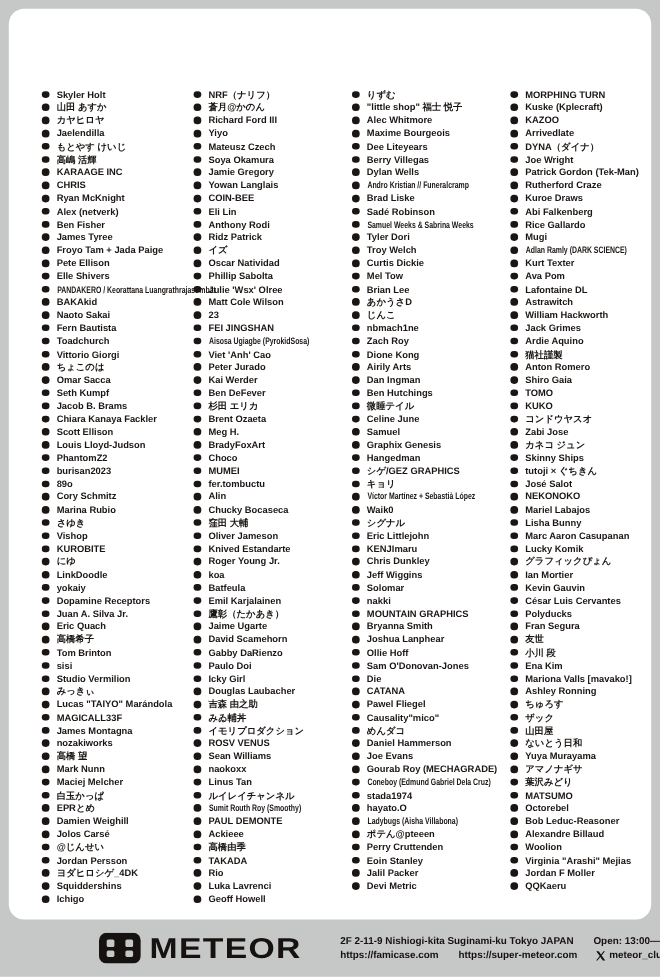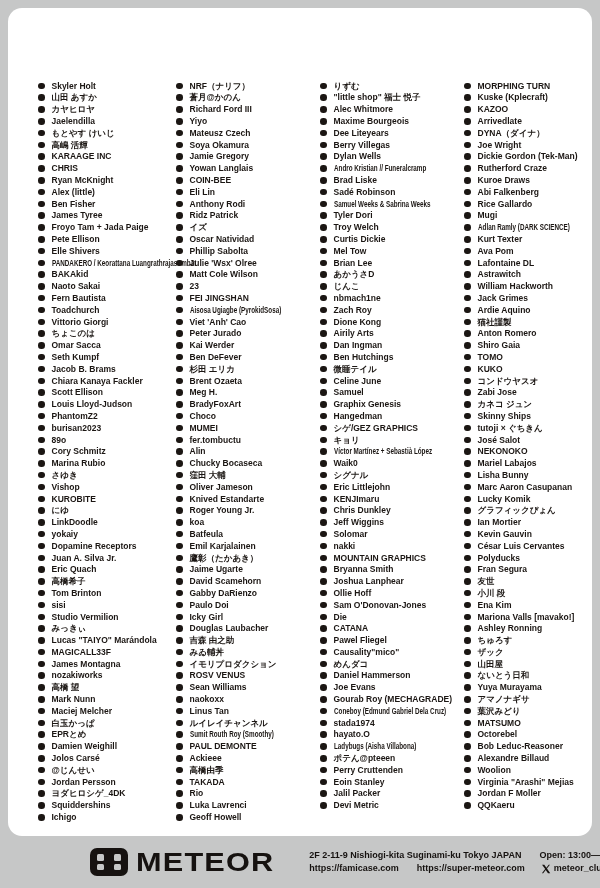--- a/index.html
+++ b/index.html
@@ -85,21 +85,21 @@
       <div class="row">
         <span class="bullet"></span>
         <span class="name">CHRIS</span>
       </div>
       <div class="row">
         <span class="bullet"></span>
         <span class="name">Ryan McKnight</span>
       </div>
       <div class="row">
         <span class="bullet"></span>
-        <span class="name">Alex (little)</span>
+        <span class="name">Alex (netverk)</span>
       </div>
       <div class="row">
         <span class="bullet"></span>
         <span class="name">Ben Fisher</span>
       </div>
       <div class="row">
         <span class="bullet"></span>
         <span class="name">James Tyree</span>
       </div>
       <div class="row">
@@ -831,21 +831,21 @@
       <div class="row">
         <span class="bullet"></span>
         <span class="name">DYNA（ダイナ）</span>
       </div>
       <div class="row">
         <span class="bullet"></span>
         <span class="name">Joe Wright</span>
       </div>
       <div class="row">
         <span class="bullet"></span>
-        <span class="name">Dickie Gordon (Tek-Man)</span>
+        <span class="name">Patrick Gordon (Tek-Man)</span>
       </div>
       <div class="row">
         <span class="bullet"></span>
         <span class="name">Rutherford Craze</span>
       </div>
       <div class="row">
         <span class="bullet"></span>
         <span class="name">Kuroe Draws</span>
       </div>
       <div class="row">

